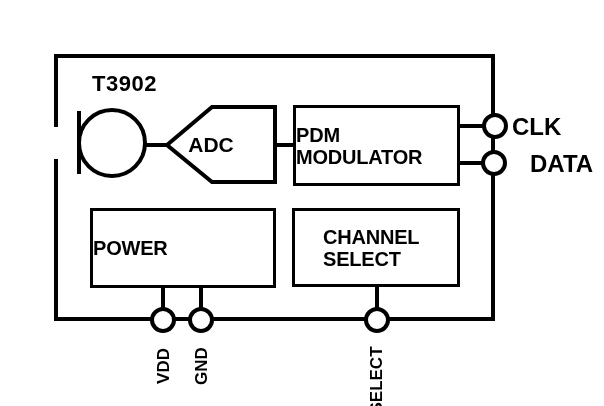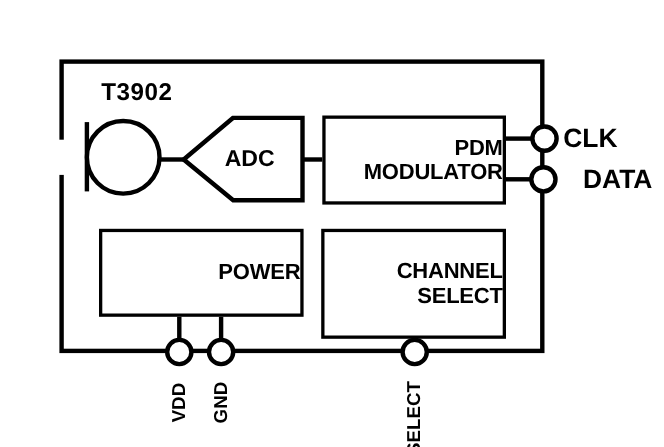--- a/index.html
+++ b/index.html
@@ -49,47 +49,47 @@
     width: 70px; height: 70px;
     border: 4px solid #000;
     border-radius: 50%;
     background: #ffffff;
     z-index: 2;
   }
   
   .adc-shape { position: absolute; left: 165px; top: 75px; z-index: 2; }
   .adc-label {
     position: absolute;
-    left: 192px; top: 103px;
+    left: 176px; top: 103px;
     width: 70px;
     text-align: center;
     font-size: 21px;
     font-weight: bold;
     line-height: 24px;
     z-index: 3;
   }
   
   .block {
     position: absolute;
     border: 3px solid #000;
     background: #ffffff;
     display: flex;
     flex-direction: column;
-    align-items: flex-end;
+    align-items: flex-start;
     justify-content: center;
     text-align: center;
     font-size: 20px;
     font-weight: bold;
     line-height: 22px;
     letter-spacing: -0.2px;
     z-index: 2;
   }
   .pdm-box     { left: 293px; top: 75px;  width: 167px; height: 81px; }
   .power-box   { left: 90px;  top: 178px; width: 186px; height: 80px; gap: 44px; }
-  .channel-box { left: 292px; top: 178px; width: 168px; height: 100px; }
+  .channel-box { left: 292px; top: 178px; width: 168px; height: 79px; padding-left: 28px; }
   
   .pin-circle {
     position: absolute;
     width: 26px; height: 26px;
     border: 4px solid #000;
     border-radius: 50%;
     background: #ffffff;
     z-index: 3;
   }
   .clk-circle    { left: 482px; top: 83px; }

